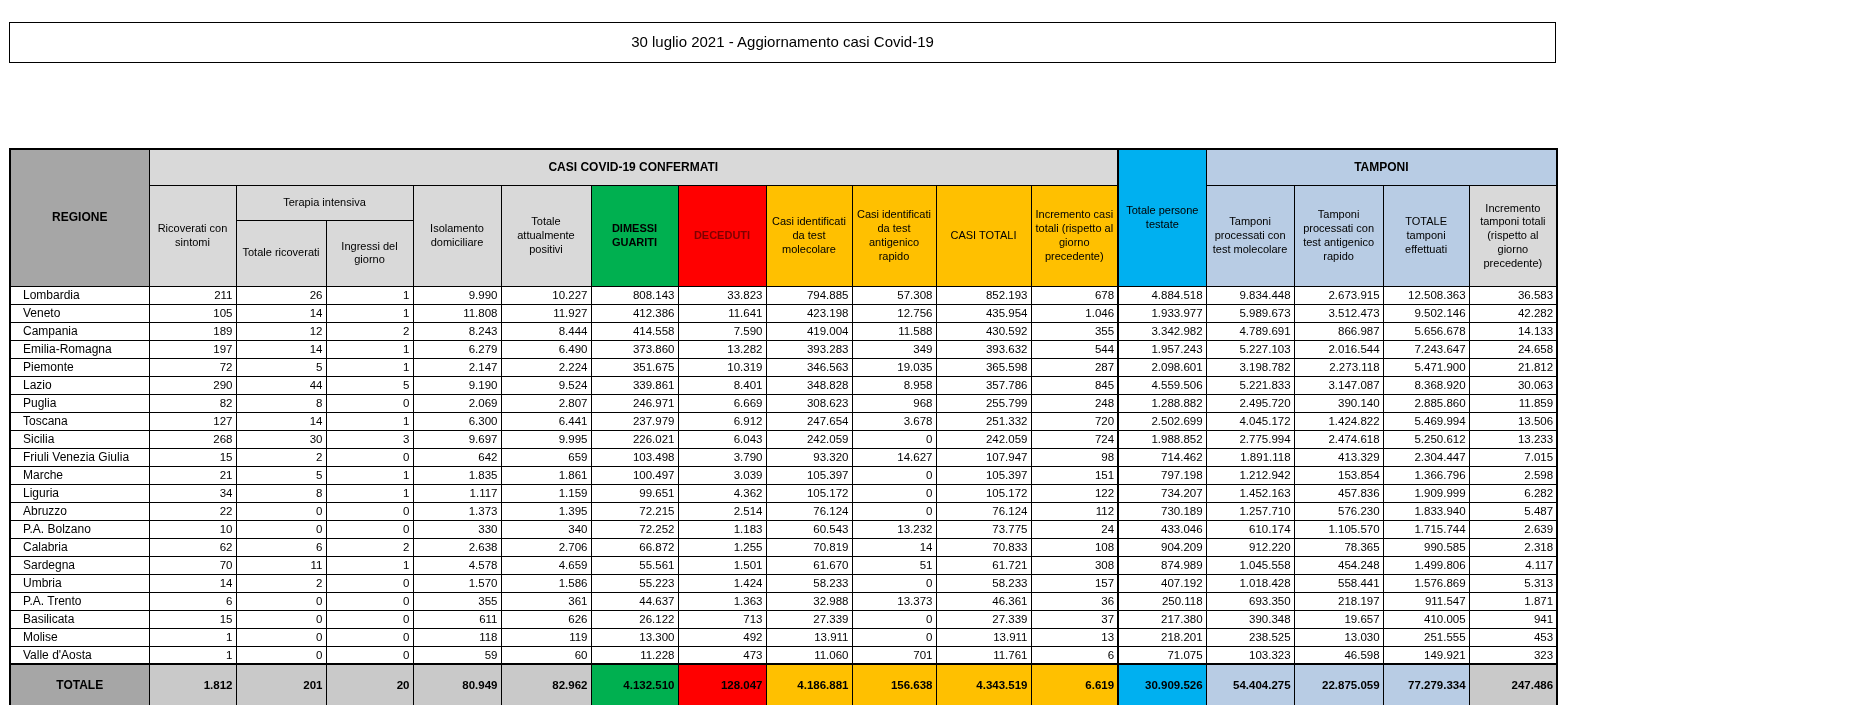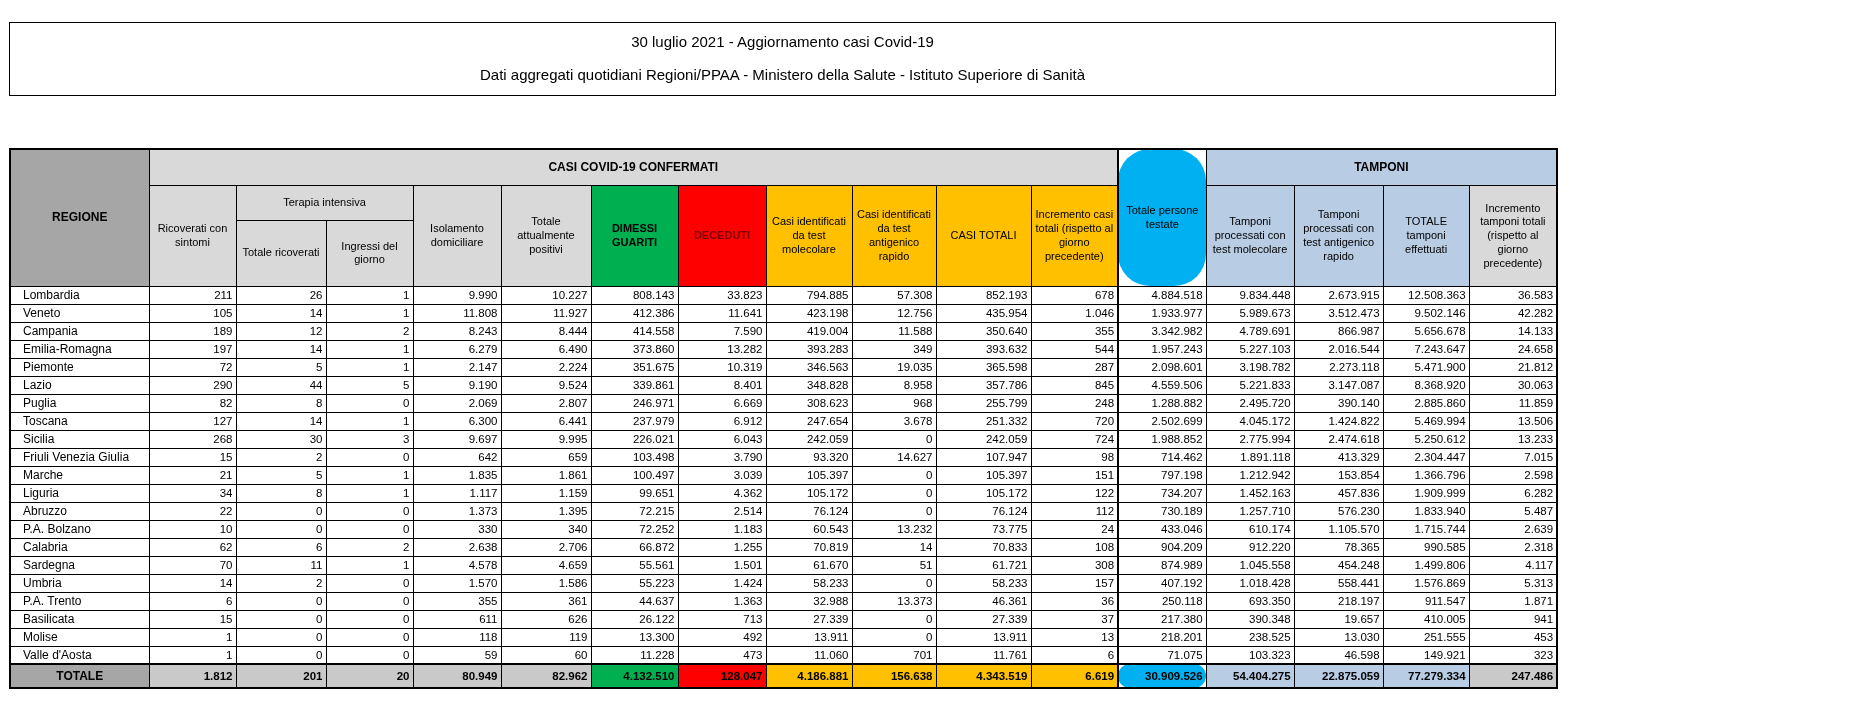--- a/index.html
+++ b/index.html
@@ -34,46 +34,45 @@
   .hdr-regione { background: #A6A6A6 !important; font-weight: bold !important; font-size: 12px !important; }
   .grp { font-weight: bold !important; font-size: 12px !important; }
   .bg-green { background: #00B050 !important; }
   .bg-red   { background: #FF0000 !important; }
   .hdr-deceduti { color: #7F0000; font-weight: bold !important; }
   .hdr-dimessi  { font-weight: bold !important; }
   .bg-gold  { background: #FFC000 !important; }
   .bg-cyan  { background: #00B0F0 !important; }
   .bg-blue  { background: #B8CCE4 !important; }
   .bg-gray  { background: #D9D9D9 !important; }
-  .sep-left { border-left: 2px solid #000 !important; border-radius: 32px; }
+  .sep-left { border-left: 2px solid #000 !important; }
 
   .covid tbody td {
     font-size: 11.5px; height: 18px; padding: 0 3px; background: #fff;
     vertical-align: middle; white-space: nowrap;
   }
   .covid td.num { text-align: right; }
   .covid td.region { text-align: left; font-size: 12px; padding-left: 12px; }
 
   .covid tr.total td {
     font-weight: bold; border-top: 2px solid #000; height: 20px;
-    font-size: 11.5px; text-align: right; padding: 4px 3px; white-space: nowrap;
+    font-size: 11.5px; text-align: right; padding: 13px 3px; white-space: nowrap;
   }
   .covid tr.total td.total-label {
     background: #A6A6A6; text-align: center; font-size: 12px;
   }
   .covid tr.total td.total-base { background: #C9C9C9; }
 </style>
 </head>
 <body>
 
 <div class="canvas">
 
   <div class="title-box">
     <div class="title-line1">30 luglio 2021 - Aggiornamento casi Covid-19</div>
-    <div class="title-line2">Dati aggregati quotidiani Regioni/PPAA - Ministero della Salute - Istituto Superiore di Sanità</div>
   </div>
 
   <table class="covid">
     <colgroup>
       <col style="width:139px">
         <col style="width:87px">
         <col style="width:90px">
         <col style="width:87px">
       <col style="width:88px">
         <col style="width:90px">
@@ -160,21 +159,21 @@
           <td class="region">Campania</td>
           <td class="num">189</td>
           <td class="num">12</td>
           <td class="num">2</td>
           <td class="num">8.243</td>
           <td class="num">8.444</td>
           <td class="num">414.558</td>
           <td class="num">7.590</td>
           <td class="num">419.004</td>
           <td class="num">11.588</td>
-          <td class="num">350.640</td>
+          <td class="num">430.592</td>
           <td class="num">355</td>
           <td class="num sep-left">3.342.982</td>
           <td class="num">4.789.691</td>
           <td class="num">866.987</td>
           <td class="num">5.656.678</td>
           <td class="num">14.133</td>
         </tr>
         <tr>
           <td class="region">Emilia-Romagna</td>
           <td class="num">197</td>

